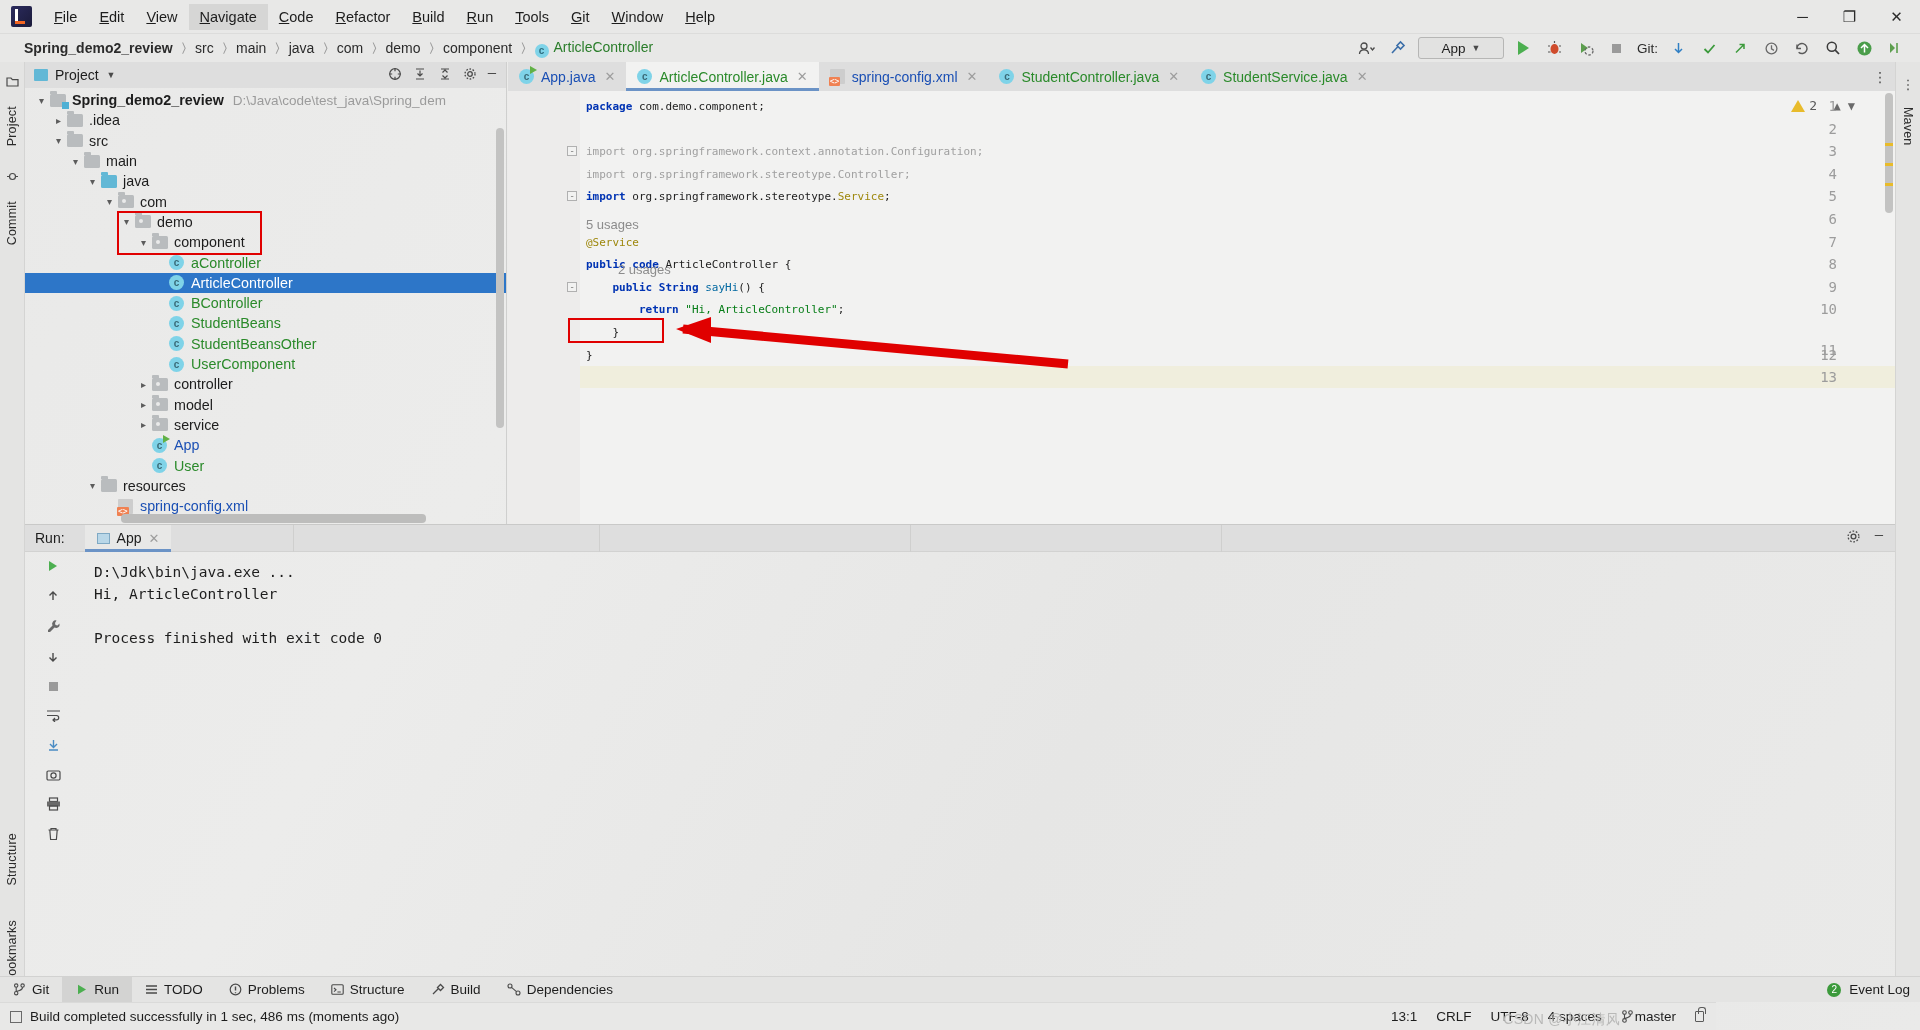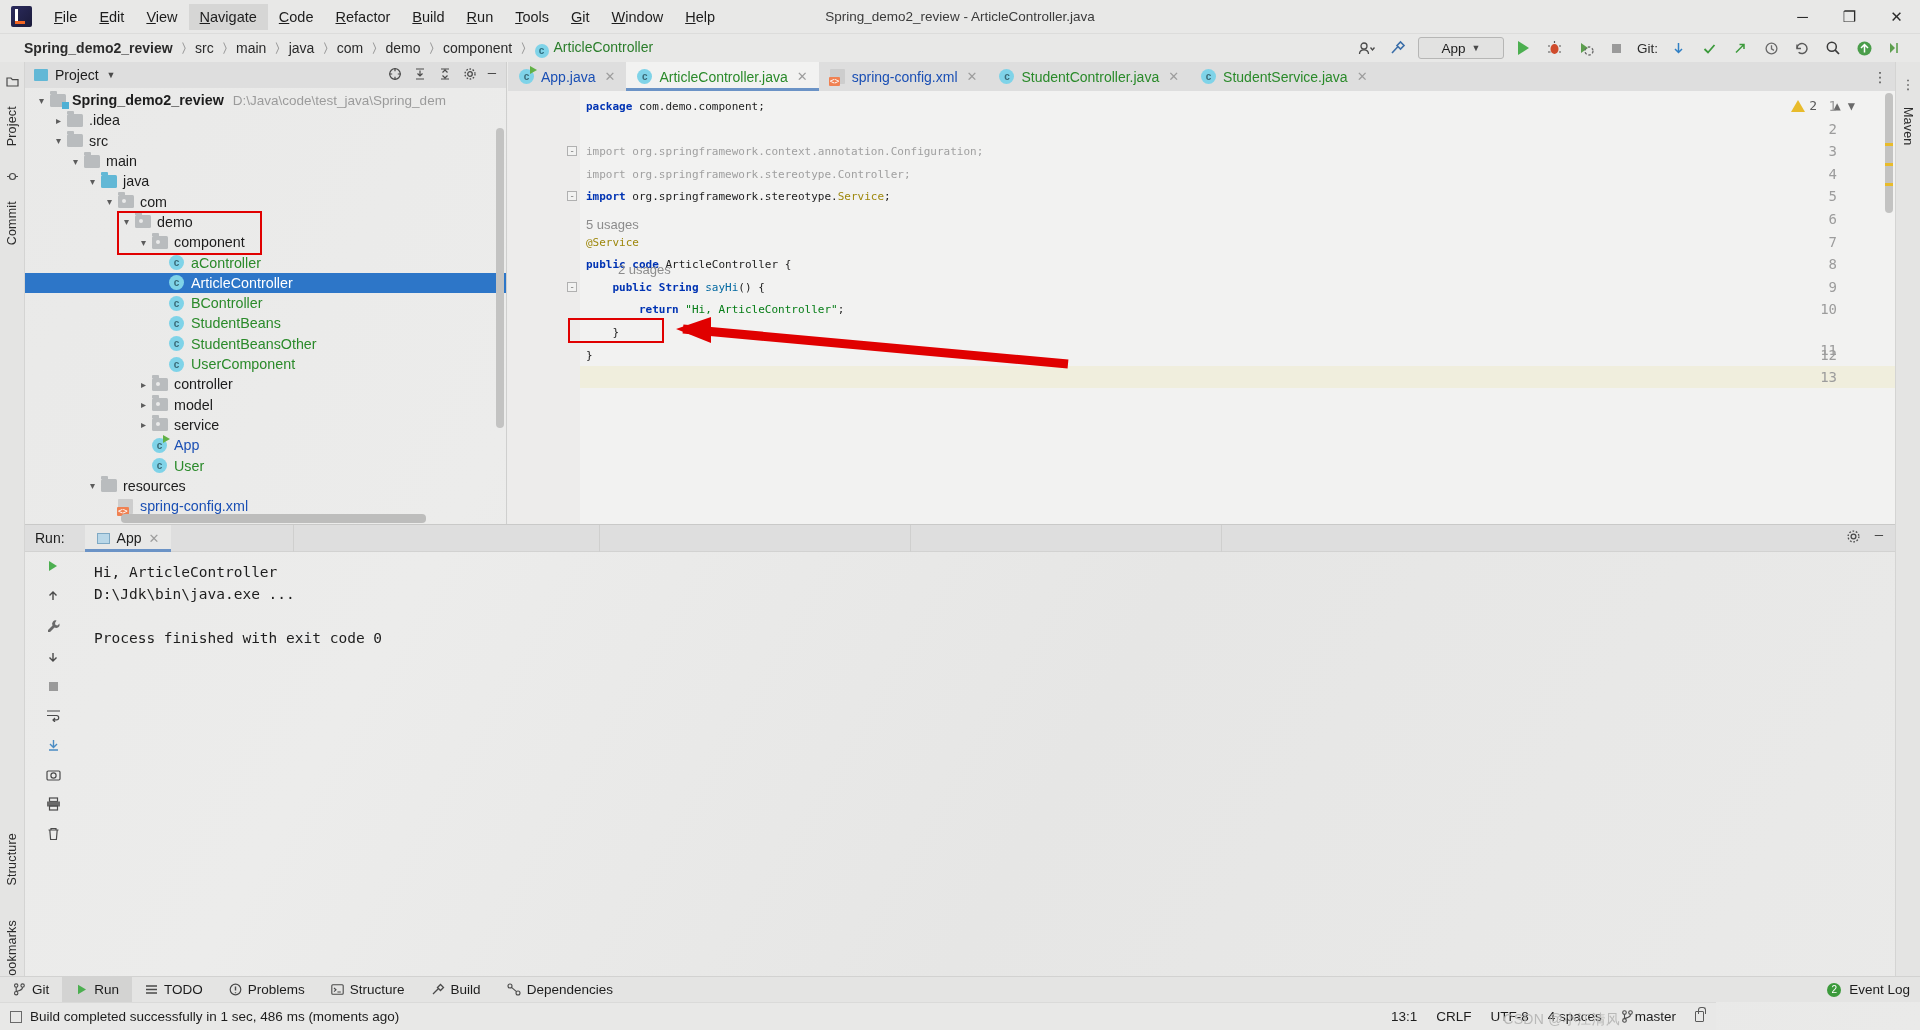--- a/index.html
+++ b/index.html
@@ -348,21 +348,20 @@
         <div class="menu-item active"><u>N</u>avigate</div>
         <div class="menu-item"><u>C</u>ode</div>
         <div class="menu-item"><u>R</u>efactor</div>
         <div class="menu-item"><u>B</u>uild</div>
         <div class="menu-item"><u>R</u>un</div>
         <div class="menu-item"><u>T</u>ools</div>
         <div class="menu-item"><u>G</u>it</div>
         <div class="menu-item"><u>W</u>indow</div>
         <div class="menu-item"><u>H</u>elp</div>
       </div>
-    <div class="win-title">Spring_demo2_review - ArticleController.java</div>
     <div class="win-ctrls">
       <div class="win-btn">─</div>
       <div class="win-btn">❐</div>
       <div class="win-btn close">✕</div>
     </div>
   </div>
 
   <div class="navbar">
     <div class="crumbs" id="crumbs">
         <span class="crumb root">Spring_demo2_review</span>
@@ -795,22 +794,22 @@
               <rect x="3.5" y="9" width="8" height="4" fill="none" stroke="#4a4a4a" stroke-width="1.2"></rect>
             </svg>
         </span>
         <span class="rg-ico">
           <svg width="13" height="14" viewBox="0 0 13 14">
               <path d="M1.5 3h10M4 3V1.5h5V3M2.8 3l.8 9.5h5.8L10.2 3" fill="none" stroke="#4a4a4a" stroke-width="1.2"></path>
             </svg>
         </span>
       </div>
       <div class="console" id="console">
+          <div>D:\Jdk\bin\java.exe ...</div>
           <div>Hi, ArticleController</div>
-          <div>D:\Jdk\bin\java.exe ...</div>
           <div>&nbsp;</div>
           <div>Process finished with exit code 0</div>
         </div>
     </div>
   </div>
 
   <div class="bottombar" id="bottombar">
     <div class="bb-item">
         <span style="display: flex; align-items: center;">
           <svg width="13" height="13" viewBox="0 0 13 13">

